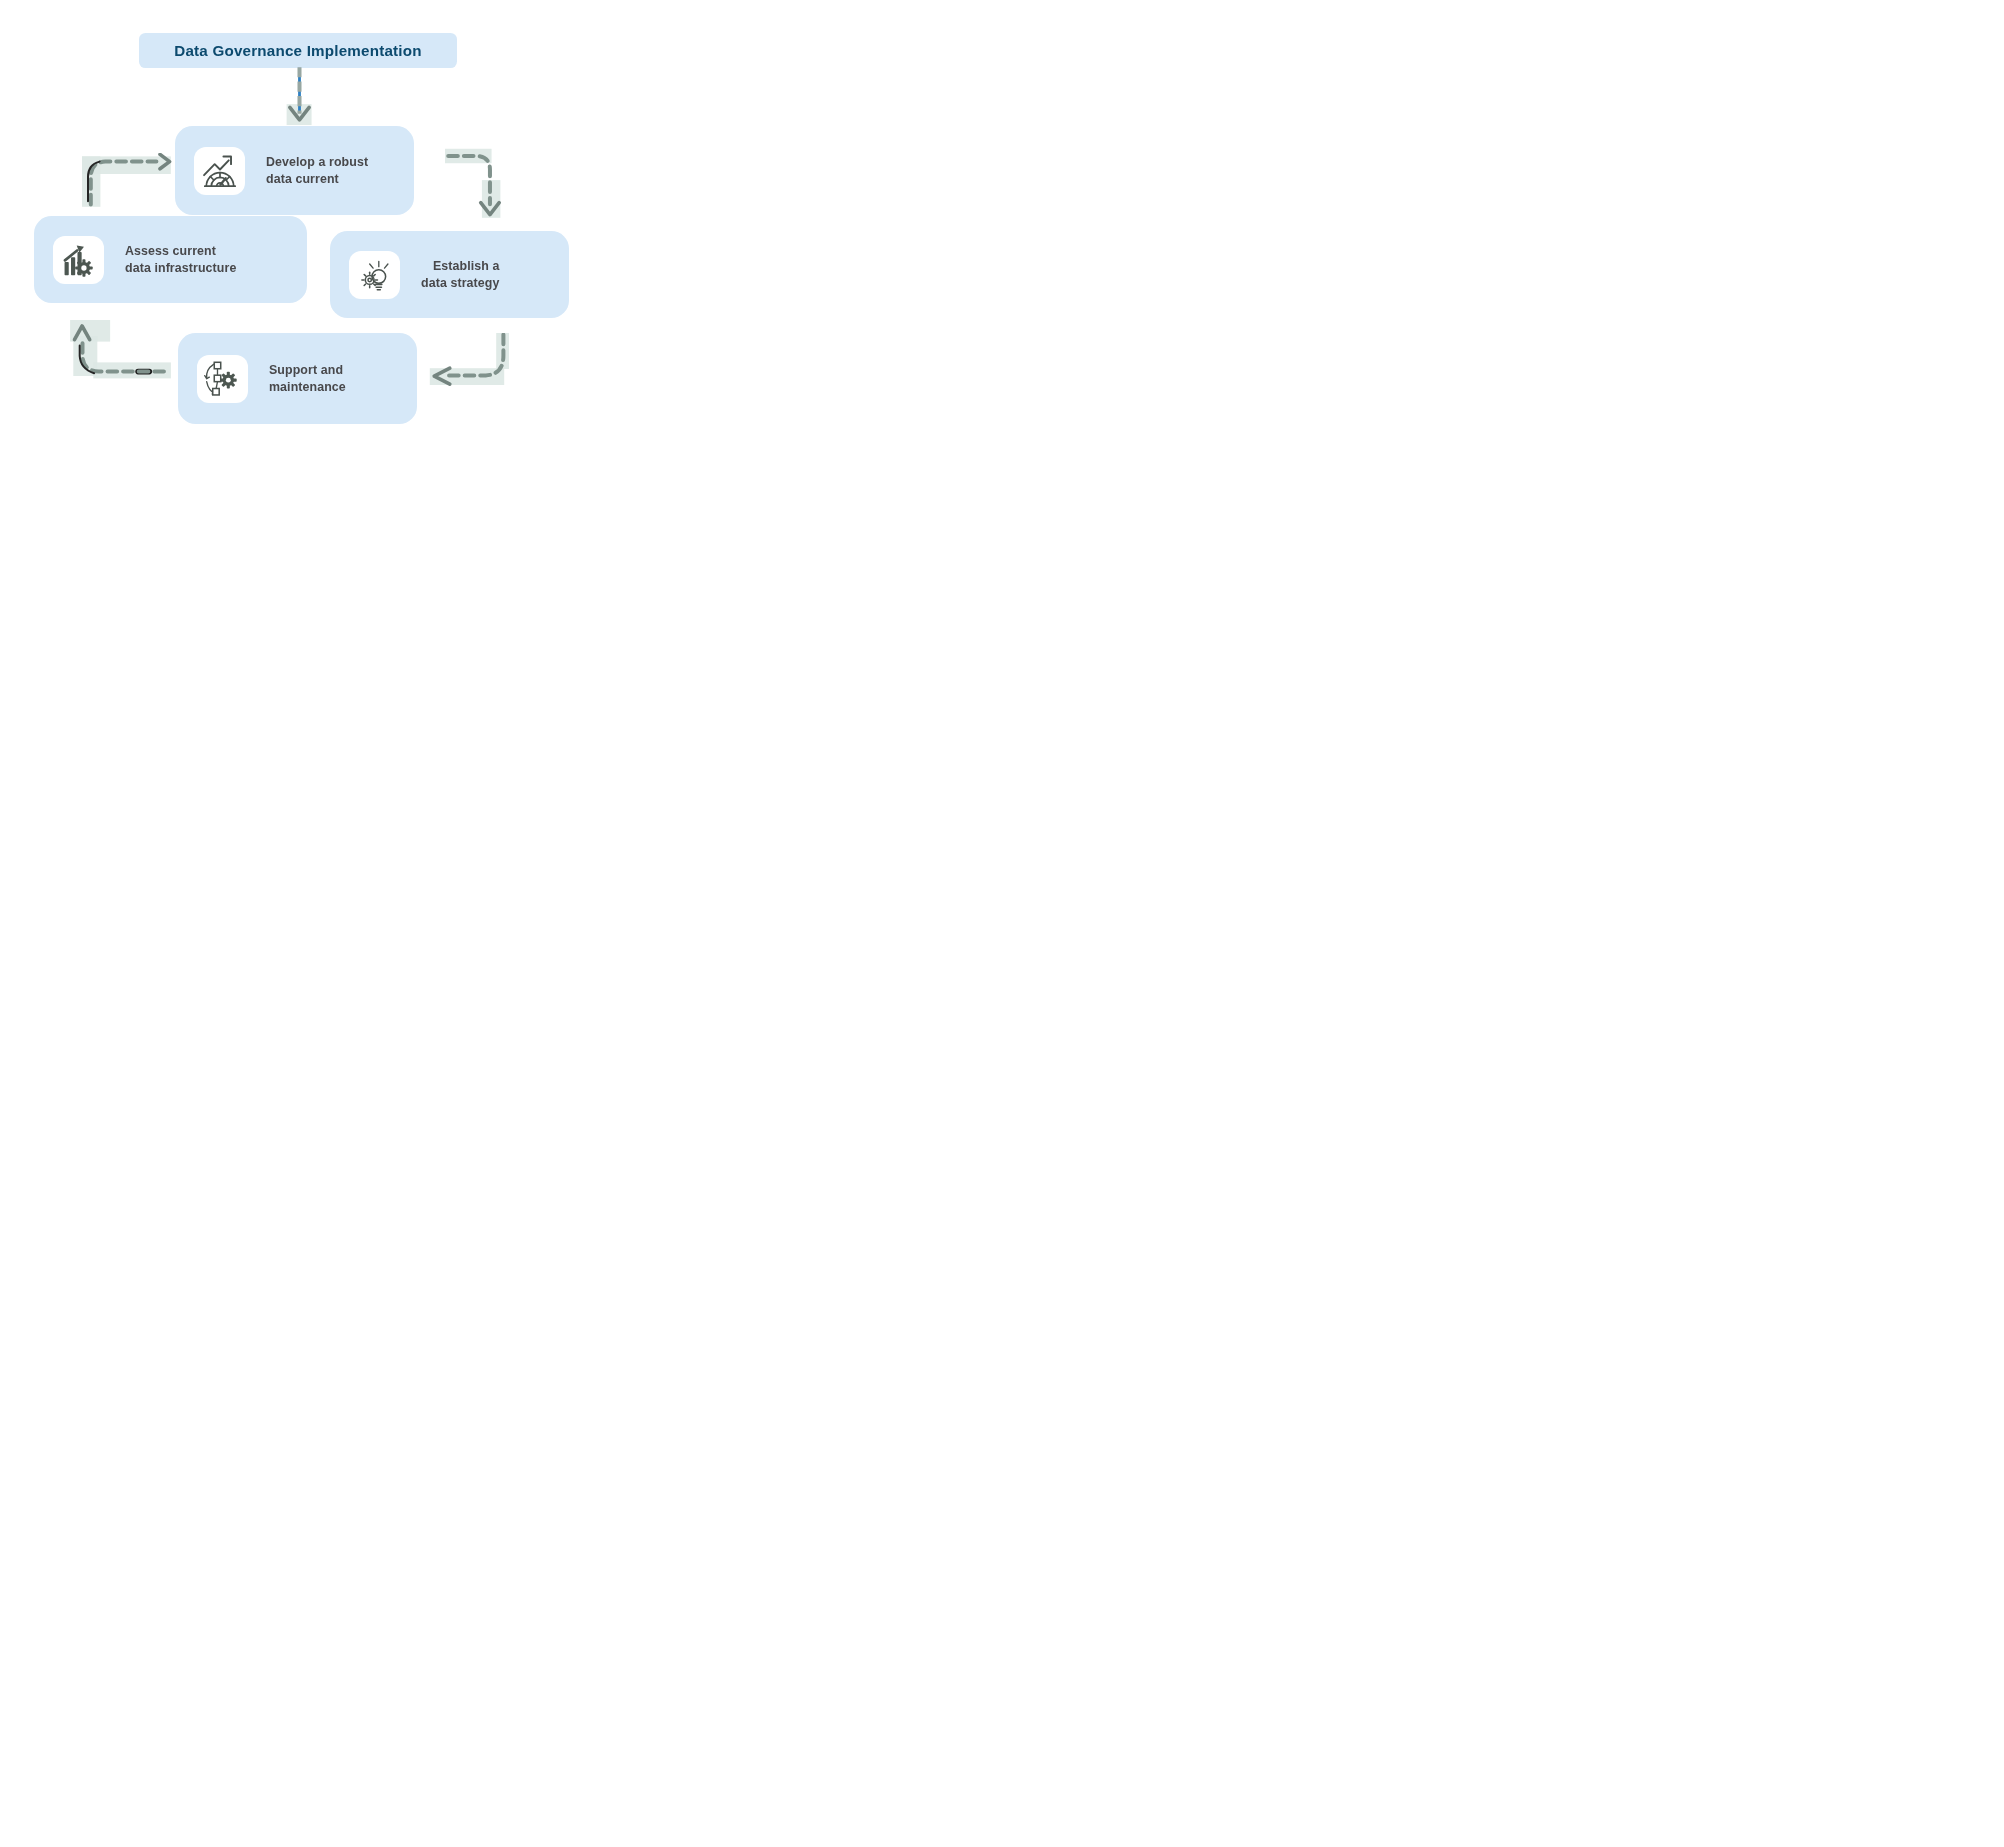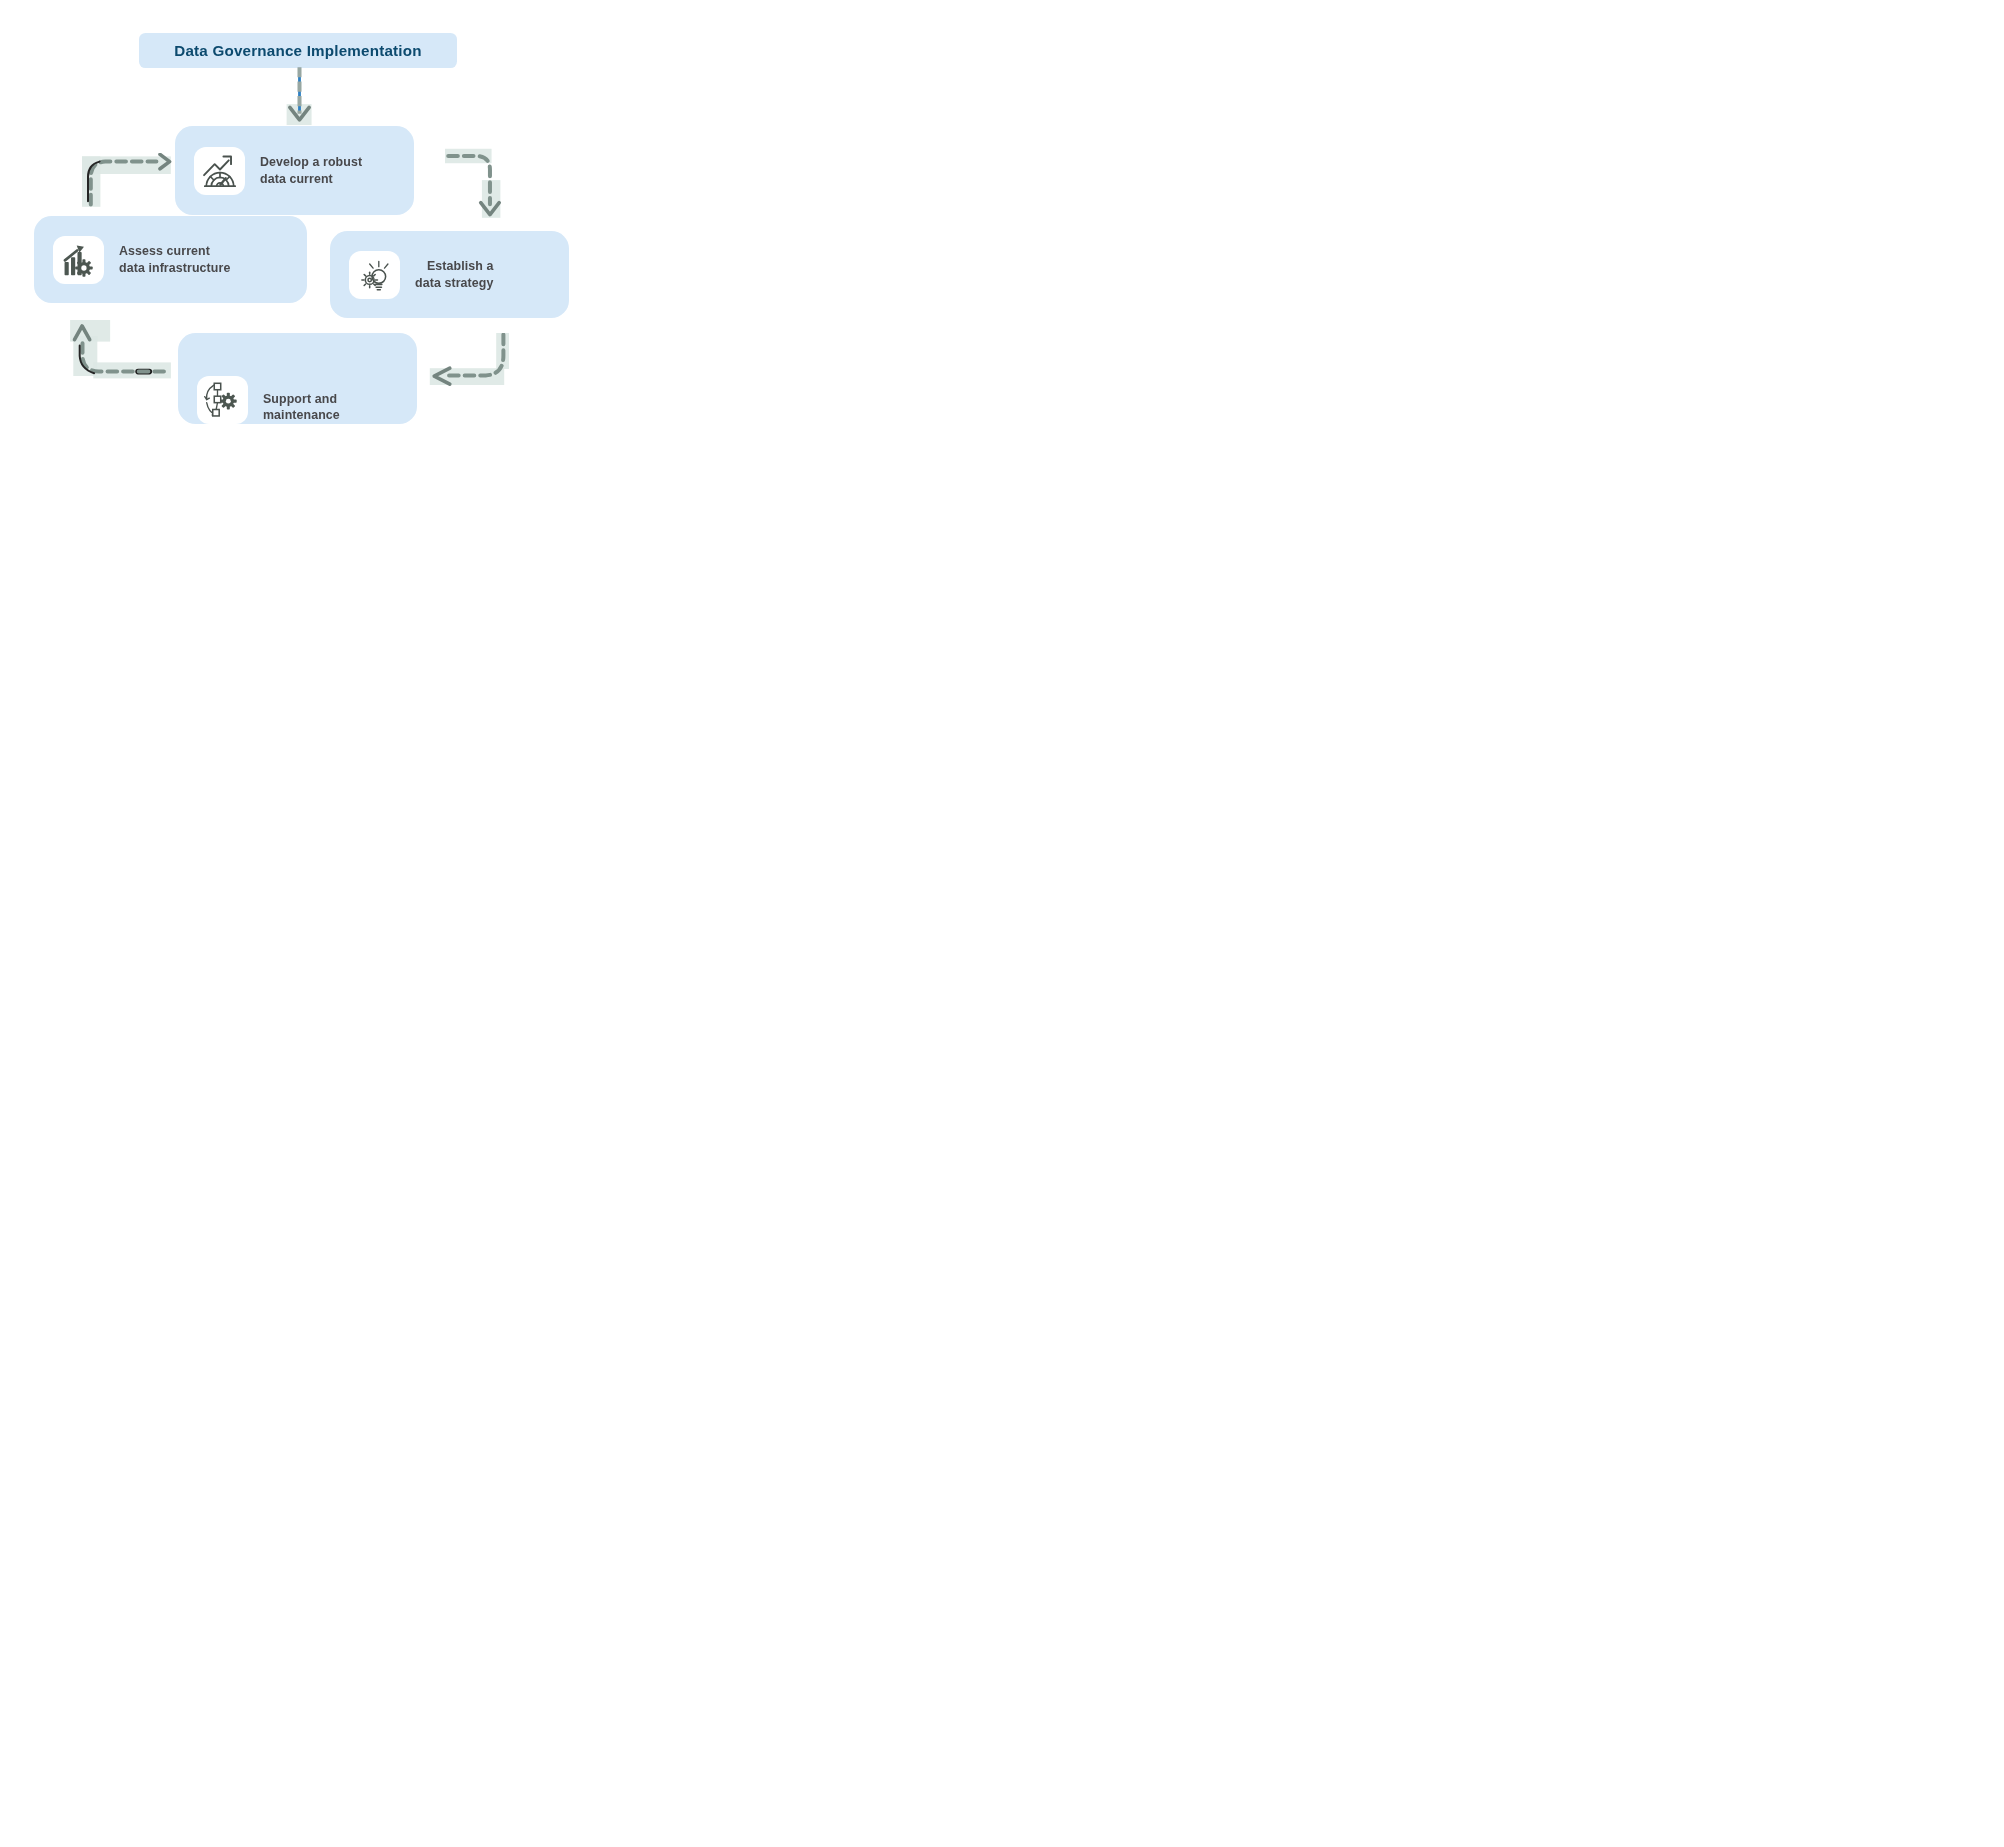--- a/index.html
+++ b/index.html
@@ -2,21 +2,21 @@
 <html style="font-size:6.4px"><head>
 <meta charset="utf-8">
 <style>
   html,body{margin:0;padding:0;background:#ffffff;}
   .stage{
     position:relative;width:577px;height:462px;background:#ffffff;
     font-family:"Liberation Sans", sans-serif;overflow:hidden;
   }
   .card{
     position:absolute;background:#d6e8f8;border-radius:17.6px;
-    display:flex;align-items:center;padding-left:19px;gap:15px;box-sizing:border-box;
+    display:flex;align-items:center;padding-left:19px;gap:21px;box-sizing:border-box;
   }
   .card::before{
     content:"";position:absolute;inset:0;background:#000;border-radius:17.6px;
     transform:translate(4px,5.2px);z-index:-1;
   }
   .title-card{
     position:absolute;left:139px;top:33px;width:318px;height:35px;
     background:#d6e8f8;border-radius:6.4px;display:flex;align-items:center;justify-content:center;
   }
   .title-card::before{
@@ -31,21 +31,21 @@
     display:flex;align-items:center;justify-content:center;
   }
   .tile svg{width:38px;height:38px;}
   .node-text{
     font-size:12.4px;font-weight:700;color:#48484b;line-height:1.34;letter-spacing:0.1px;
   }
   .node-text div{white-space:nowrap;}
   #card-develop{left:175px;top:126px;width:239px;height:89px;}
   #card-assess{left:34px;top:216px;width:273px;height:87px;}
   #card-establish{left:330px;top:231px;width:239px;height:87px;text-align:right;}
-  #card-support{left:178px;top:333px;width:239px;height:91px;align-items:flex-end;}
+  #card-support{left:178px;top:333px;width:239px;height:91px;}
   .arrow{position:absolute;}
   .dash{stroke:#80928c;stroke-width:10;fill:none;stroke-linecap:round;stroke-dasharray:24 15;}
   .chev{stroke:#74847f;stroke-width:9;fill:none;stroke-linecap:round;stroke-linejoin:round;}
   .wash{fill:#dde8e4;opacity:.9;}
   .sketch{stroke:#252525;stroke-width:5;fill:none;stroke-linecap:round;}
   .ink{stroke:#4a524e;fill:none;stroke-linecap:round;stroke-linejoin:round;}
   .solid{fill:#4d5751;}
 </style>
 </head>
 <body>

